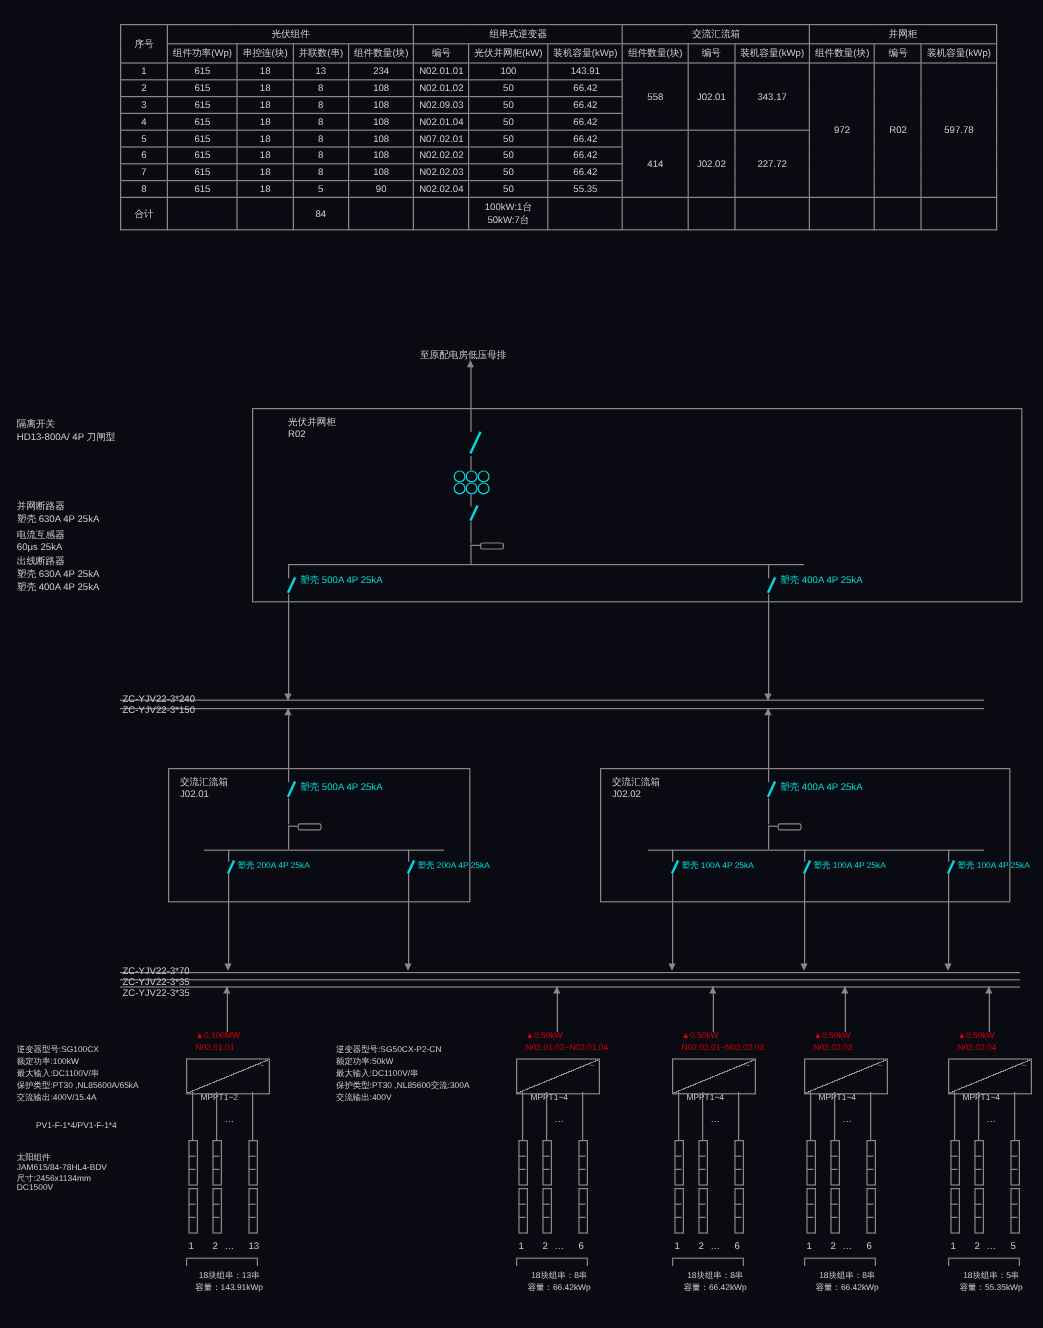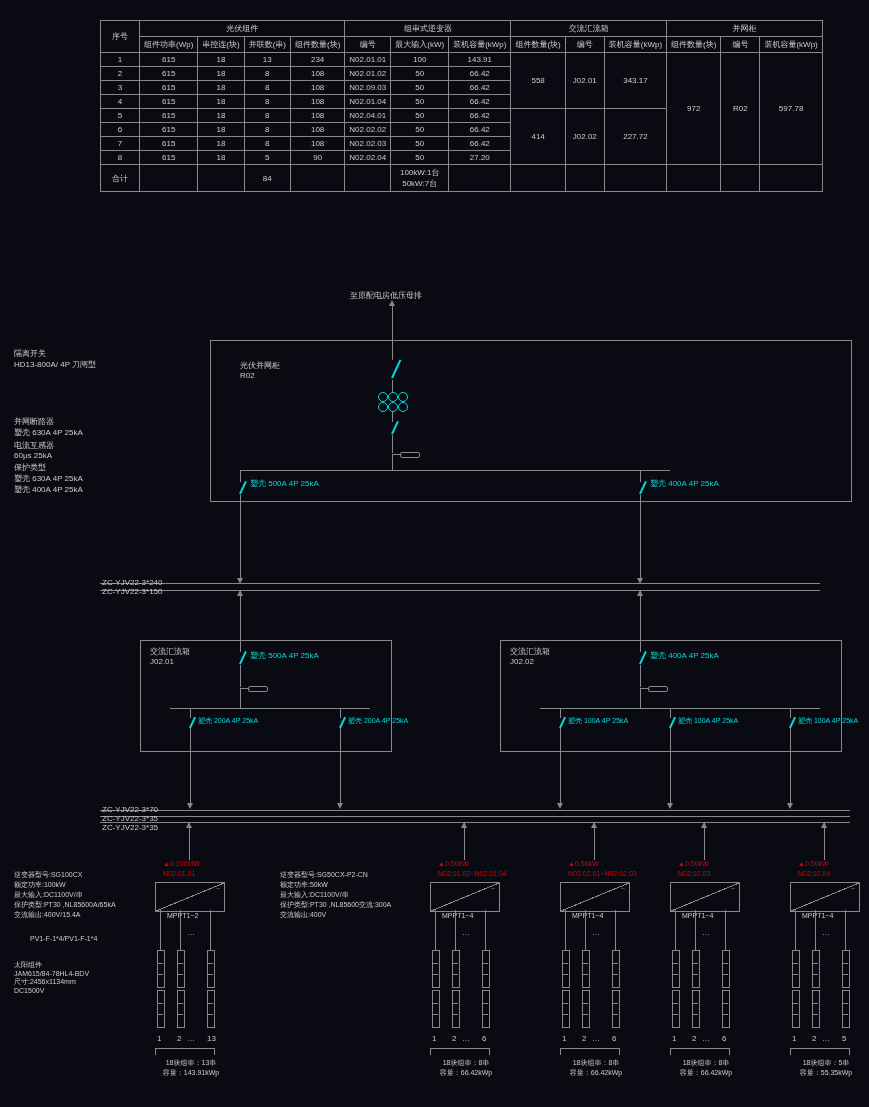--- a/index.html
+++ b/index.html
@@ -39,21 +39,21 @@
   <th colspan="3">组串式逆变器</th>
   <th colspan="3">交流汇流箱</th>
   <th colspan="3">并网柜</th>
 </tr>
 <tr>
   <th>组件功率(Wp)</th>
           <th>串控连(块)</th>
           <th>并联数(串)</th>
           <th>组件数量(块)</th>
   <th>编号</th>
-          <th>最大输入(kW)</th>
+          <th>光伏并网柜(kW)</th>
           <th>装机容量(kWp)</th>
   <th>组件数量(块)</th>
           <th>编号</th>
           <th>装机容量(kWp)</th>
   <th>组件数量(块)</th>
           <th>编号</th>
           <th>装机容量(kWp)</th>
 </tr>
 </thead>
 <tbody id="tbody">
@@ -102,21 +102,21 @@
           <td>N02.01.04</td>
           <td>50</td>
           <td>66.42</td>
         </tr>
         <tr>
           <td>5</td>
           <td>615</td>
           <td>18</td>
           <td>8</td>
           <td>108</td>
-          <td>N02.04.01</td>
+          <td>N07.02.01</td>
           <td>50</td>
           <td>66.42</td>
           <td rowspan="4">414</td>
           <td rowspan="4">J02.02</td>
           <td rowspan="4">227.72</td>
         </tr>
         <tr>
           <td>6</td>
           <td>615</td>
           <td>18</td>
@@ -137,21 +137,21 @@
           <td>66.42</td>
         </tr>
         <tr>
           <td>8</td>
           <td>615</td>
           <td>18</td>
           <td>5</td>
           <td>90</td>
           <td>N02.02.04</td>
           <td>50</td>
-          <td>27.20</td>
+          <td>55.35</td>
         </tr>
         <tr>
           <td style="white-space: pre;">合计</td>
           <td style="white-space: pre;"></td>
           <td style="white-space: pre;"></td>
           <td style="white-space: pre;">84</td>
           <td style="white-space: pre;"></td>
           <td style="white-space: pre;"></td>
           <td style="white-space: pre;">100kW:1台
 50kW:7台</td>
@@ -164,30 +164,30 @@
           <td style="white-space: pre;"></td>
         </tr>
       </tbody>
 </table>
 
 <div class="lbl" style="top:290px;left:350px">至原配电房低压母排</div>
 <div class="line lv" style="top:302px;left:392px;height:38px"></div>
 <div class="arrow arrowu" style="top:300px;left:389px"></div>
 
 <div class="box" style="top:340px;left:210px;width:640px;height:160px"></div>
-<div class="lbl" style="top:360px;left:240px">光伏并网柜
+<div class="lbl" style="top:346px;left:240px">光伏并网柜
 R02</div>
 
 <div class="lbl" style="top:348px;left:14px">隔离开关
 HD13-800A/ 4P 刀闸型</div>
 <div class="lbl" style="top:416px;left:14px">并网断路器
 塑壳 630A 4P 25kA</div>
 <div class="lbl" style="top:440px;left:14px">电流互感器
 60μs 25kA</div>
-<div class="lbl" style="top:462px;left:14px">保护类型
+<div class="lbl" style="top:462px;left:14px">出线断路器
 塑壳 630A 4P 25kA
 塑壳 400A 4P 25kA</div>
 
 <div class="line lv" style="top:340px;left:392px;height:20px"></div>
 <div class="sw" style="top:358px;left:391px"></div>
 <div class="line lv" style="top:380px;left:392px;height:12px"></div>
 
 <div class="ct" style="top:392px;left:378px"></div>
 <div class="ct" style="top:392px;left:388px"></div>
 <div class="ct" style="top:392px;left:398px"></div>

